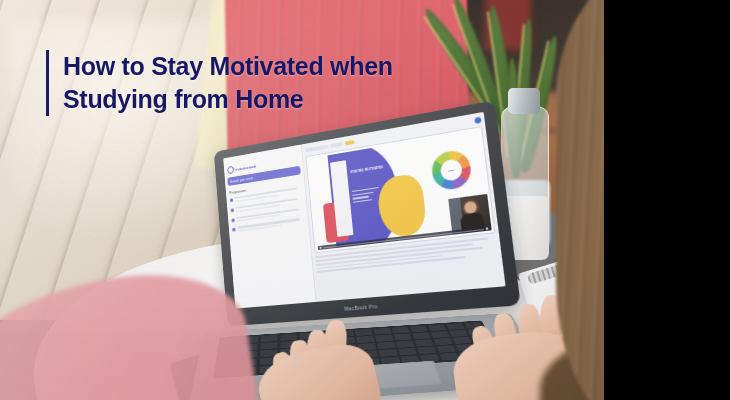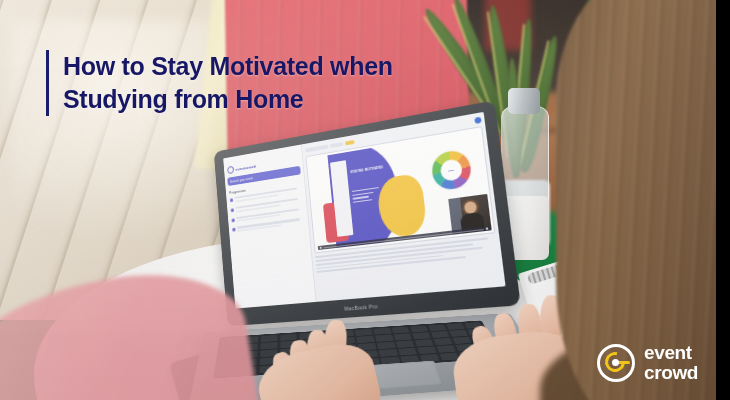--- a/index.html
+++ b/index.html
@@ -6,24 +6,24 @@
     margin: 0;
     padding: 0;
     background: #000;
   }
   body {
     font-family: "Liberation Sans", sans-serif;
   }
 
   .banner {
     position: relative;
-    width: 716px;
+    width: 604px;
     height: 400px;
     overflow: hidden;
-    background: #15803d;
+    background: #737373;
   }
 
   
   .photo {
     position: absolute;
     inset: 0;
     overflow: hidden;
   }
 
   
@@ -854,23 +854,14 @@
 
     <div class="photo-grade"></div>
   </div>
 
   <div class="title-block">
     <div class="accent-bar"></div>
     <h1 class="headline">How to Stay Motivated when
 Studying from Home</h1>
   </div>
 
-  <div class="logo">
-    <div class="logo-mark">
-      <span class="logo-dot"></span>
-    </div>
-    <div class="logo-text">
-      <span>event</span>
-      <span>crowd</span>
-    </div>
-  </div>
 
 </div>
 
 </body></html>

